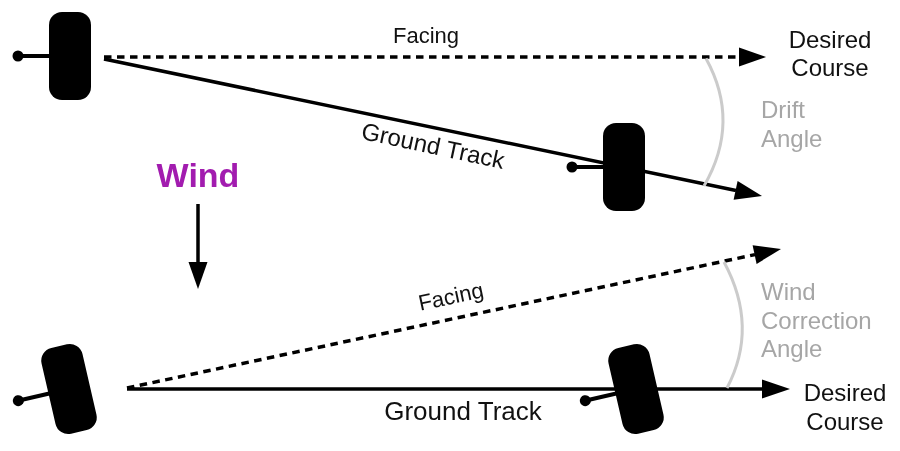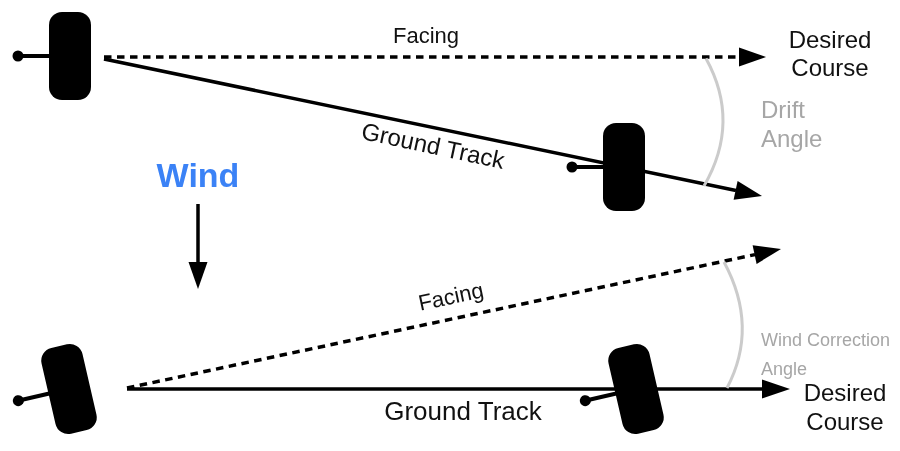--- a/index.html
+++ b/index.html
@@ -30,24 +30,24 @@
   .label.rotated-cw  { transform: rotate(12deg); }
   .label.rotated-ccw { transform: rotate(-12deg); }
   .label.muted {
     color: #a6a6a6;
     text-align: left;
   }
   .lbl-facing-top        { left: 366px; top: 23px;  width: 120px; font-size: 22px; }
   .lbl-ground-track-top  { left: 333px; top: 131px; width: 200px; font-size: 24px; height: 30px; line-height: 30px; }
   .lbl-desired-course-top{ left: 780px; top: 26px;  width: 100px; font-size: 24px; line-height: 28px; }
   .lbl-drift-angle       { left: 761px; top: 95px; width: 92px;  font-size: 24px; line-height: 29px; }
-  .lbl-wind              { left: 138px; top: 155px; width: 120px; font-size: 34px; font-weight: bold; color: #3b82f6; }
+  .lbl-wind              { left: 138px; top: 155px; width: 120px; font-size: 34px; font-weight: bold; color: #a21caf; }
   .lbl-facing-bottom     { left: 376px; top: 282px; width: 150px; font-size: 22px; height: 30px; line-height: 30px; }
   .lbl-ground-track-bottom{ left: 363px; top: 396px; width: 200px; font-size: 26px; }
-  .lbl-wca               { left: 761px; top: 278px; width: 132px; font-size: 18px; line-height: 28.5px; margin-top: 48px; }
+  .lbl-wca               { left: 761px; top: 278px; width: 132px; font-size: 24px; line-height: 28.5px; }
   .lbl-desired-course-bottom{ left: 797px; top: 378px; width: 96px; font-size: 24px; line-height: 29px; }
 </style>
 </head>
 <body>
 
 <div class="canvas">
 
   <svg width="900" height="451" viewBox="0 0 900 451">
 
     <line x1="104" y1="57" x2="741" y2="57" stroke="#000000" stroke-width="3.5" stroke-dasharray="7.5 5.5"></line>

